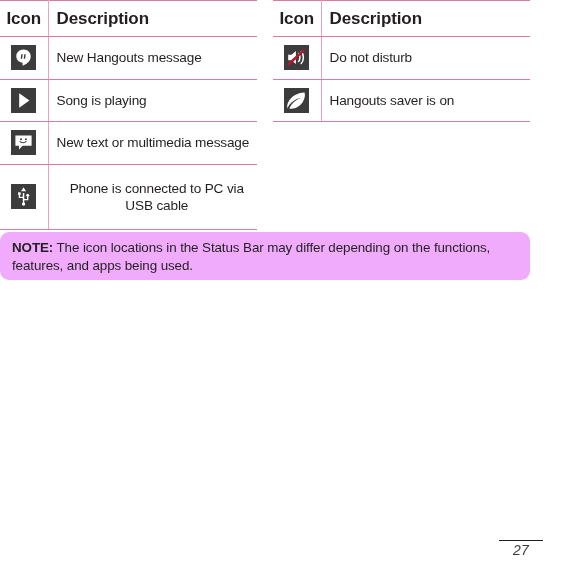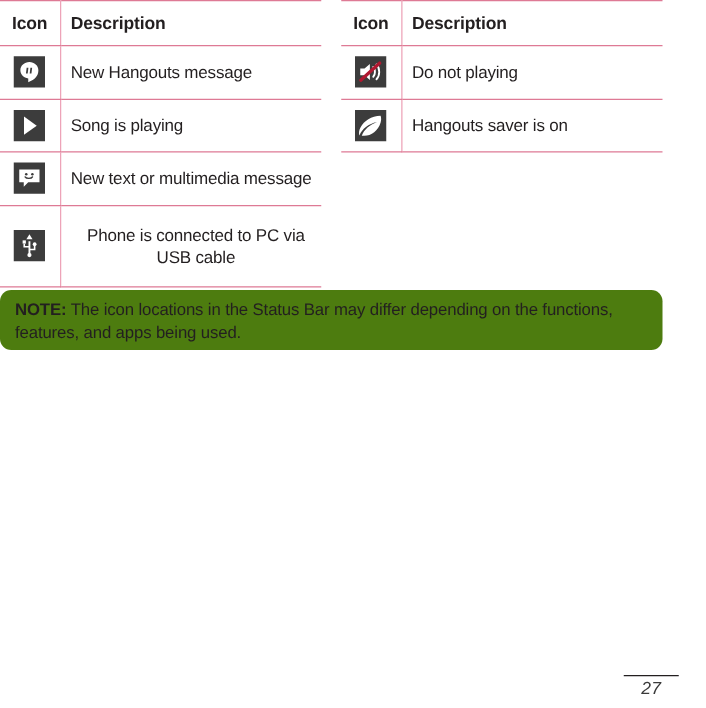--- a/index.html
+++ b/index.html
@@ -54,21 +54,21 @@
     border-top: none;
   }
 
   .icon-table th.hd-icon,
   .icon-table td.cell-icon {
     border-right: 1.6px solid #EDA3B8;
     text-align: center;
   }
 
   .icon-table th {
-    font-size: 14px;
+    font-size: 17px;
     font-weight: bold;
     letter-spacing: -0.1px;
     height: 35px;
     line-height: 35px;
     color: #231f20;
   }
   .icon-table th.hd-icon { padding: 0; }
   .icon-table th.hd-desc { padding-left: 8px; text-align: left; }
 
   .icon-table td.cell-desc {
@@ -95,21 +95,21 @@
   }
   .sicon svg { display: block; }
 
   
   .note-box {
     position: absolute;
     left: 0px;
     top: 232px;
     width: 530px;
     height: 48px;
-    background: #4d7c0f;
+    background: #f0abfc;
     border-radius: 9px;
     box-sizing: border-box;
     padding: 7px 14px 0 12px;
   }
   .note-text {
     font-size: 13.4px;
     line-height: 17.5px;
     color: #231f20;
     letter-spacing: -0.1px;
   }
@@ -230,21 +230,21 @@
         <td class="cell-icon">
           <span class="sicon">
             <svg width="25" height="25" viewBox="0 0 25 25">
               <path d="M4.2 9.8h3.4l4.3-3.7v12.8l-4.3-3.7h-3.4z" fill="#ffffff"></path>
               <path d="M14.6 8.6c1.8 2.0 1.8 5.8 0 7.8" stroke="#ffffff" stroke-width="1.5" fill="none" stroke-linecap="round"></path>
               <path d="M17.2 6.6c2.9 3.0 2.9 8.8 0 11.8" stroke="#ffffff" stroke-width="1.5" fill="none" stroke-linecap="round"></path>
               <path d="M4.6 19.2 L19.8 5.4" stroke="#B01830" stroke-width="2.6" stroke-linecap="round"></path>
             </svg>
           </span>
         </td>
-        <td class="cell-desc">Do not playing</td>
+        <td class="cell-desc">Do not disturb</td>
       </tr>
 
       <tr class="row-std">
         <td class="cell-icon">
           <span class="sicon">
             <svg width="25" height="25" viewBox="0 0 25 25">
               <path d="M20.5 4.6c-7.5 0.2 -13.3 4.2 -16.0 9.1 -1.4 2.5 -1.6 4.9 -0.9 6.6 1.8-5.0 7.3-9.4 14.0-10.7 -5.9 2.2 -10.3 6.1 -12.2 10.9 6.3 1.1 13.0-3.2 15.1-10.5 0.5-1.8 0.6-3.6 0-5.4z" fill="#ffffff"></path>
             </svg>
           </span>
         </td>

